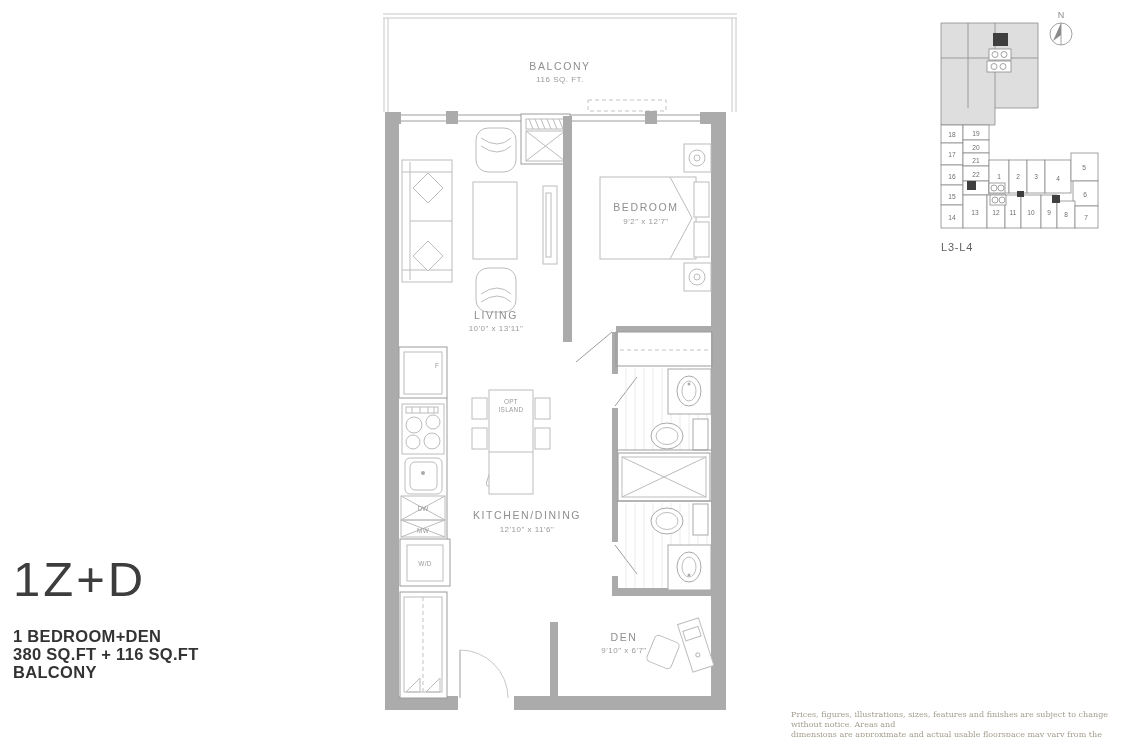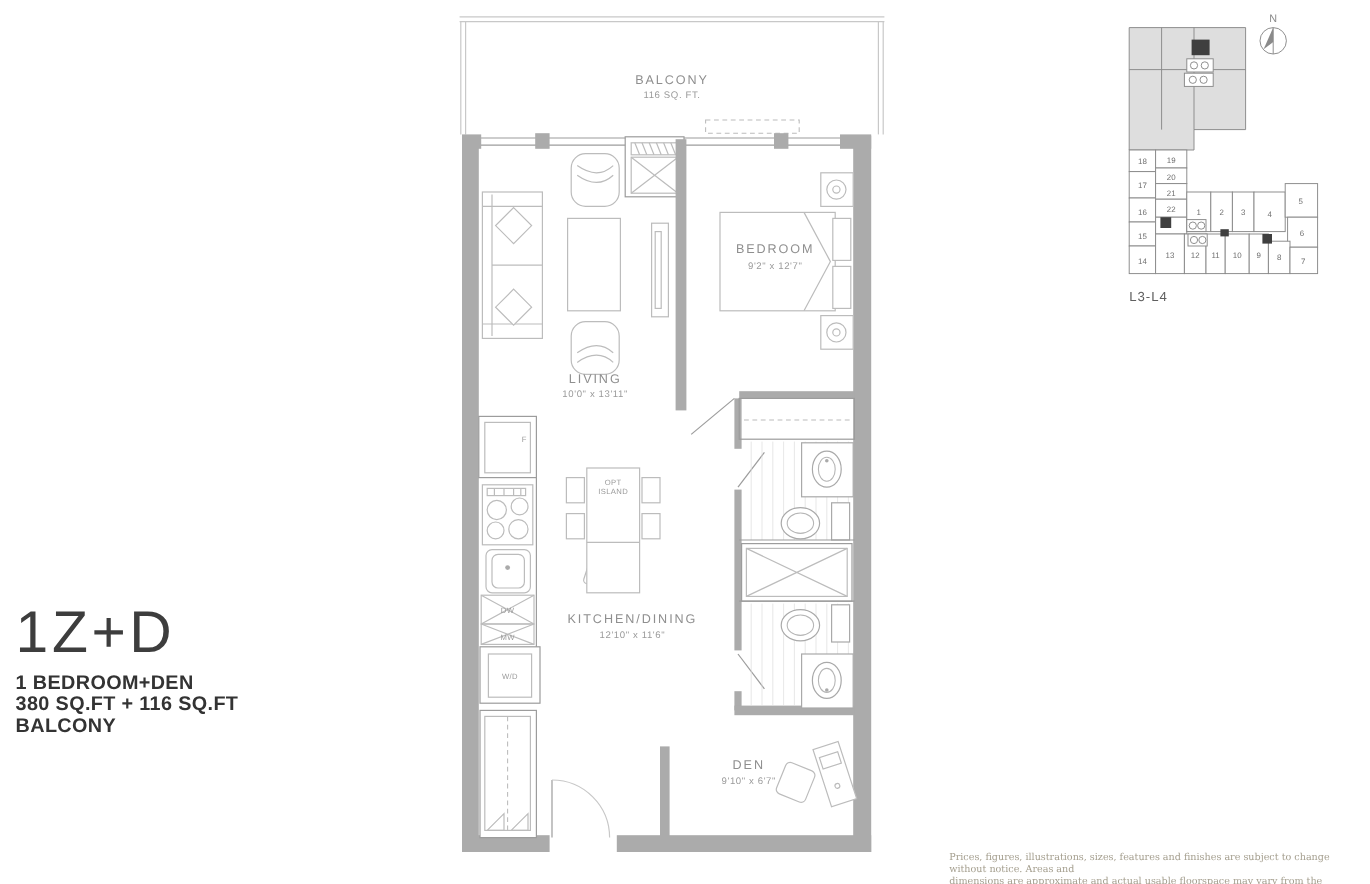--- a/index.html
+++ b/index.html
@@ -20,24 +20,24 @@
   .furnN{stroke:#bcbcbc;fill:none;stroke-width:1;}
   .fix{stroke:#a9a9a9;fill:#ffffff;stroke-width:1;}
   .fixN{stroke:#b5b5b5;fill:none;stroke-width:0.9;}
   .tile{stroke:#dedede;stroke-width:0.6;}
   .bal{stroke:#c8c8c8;fill:none;stroke-width:1;}
   .dash{stroke:#bcbcbc;stroke-width:0.9;fill:none;stroke-dasharray:4 3;}
   .kp-line{stroke:#8a8a8a;fill:none;stroke-width:0.8;}
   .kp-cell{stroke:#8a8a8a;fill:#ffffff;stroke-width:0.8;}
   .kp-gray{stroke:#8a8a8a;fill:#dedede;stroke-width:0.8;}
   .kp-dark{fill:#3f3f3f;}
-  .titleblock{position:absolute;left:13px;top:501px;color:#3a3a3a;}
+  .titleblock{position:absolute;left:13px;top:553px;color:#3a3a3a;}
   .unit-code{font-size:49px;font-weight:400;letter-spacing:3px;color:#3d3d3d;line-height:1.1;}
   .project{font-size:23px;font-weight:700;letter-spacing:0.5px;margin-top:12px;color:#333;}
-  .specline{font-size:16.5px;font-weight:700;letter-spacing:0.3px;line-height:18px;color:#333;margin-top:5px;}
+  .specline{font-size:16.5px;font-weight:700;letter-spacing:0.3px;line-height:18px;color:#333;margin-top:20px;}
   .disclaimer{position:absolute;left:791px;top:710px;width:332px;
       font-family:"DejaVu Serif",serif;font-size:8px;line-height:10px;color:#a49e8e;}
 </style>
 </head>
 <body>
 
 <div class="page">
 
   <svg width="1142" height="737" viewBox="0 0 1142 737">
 

